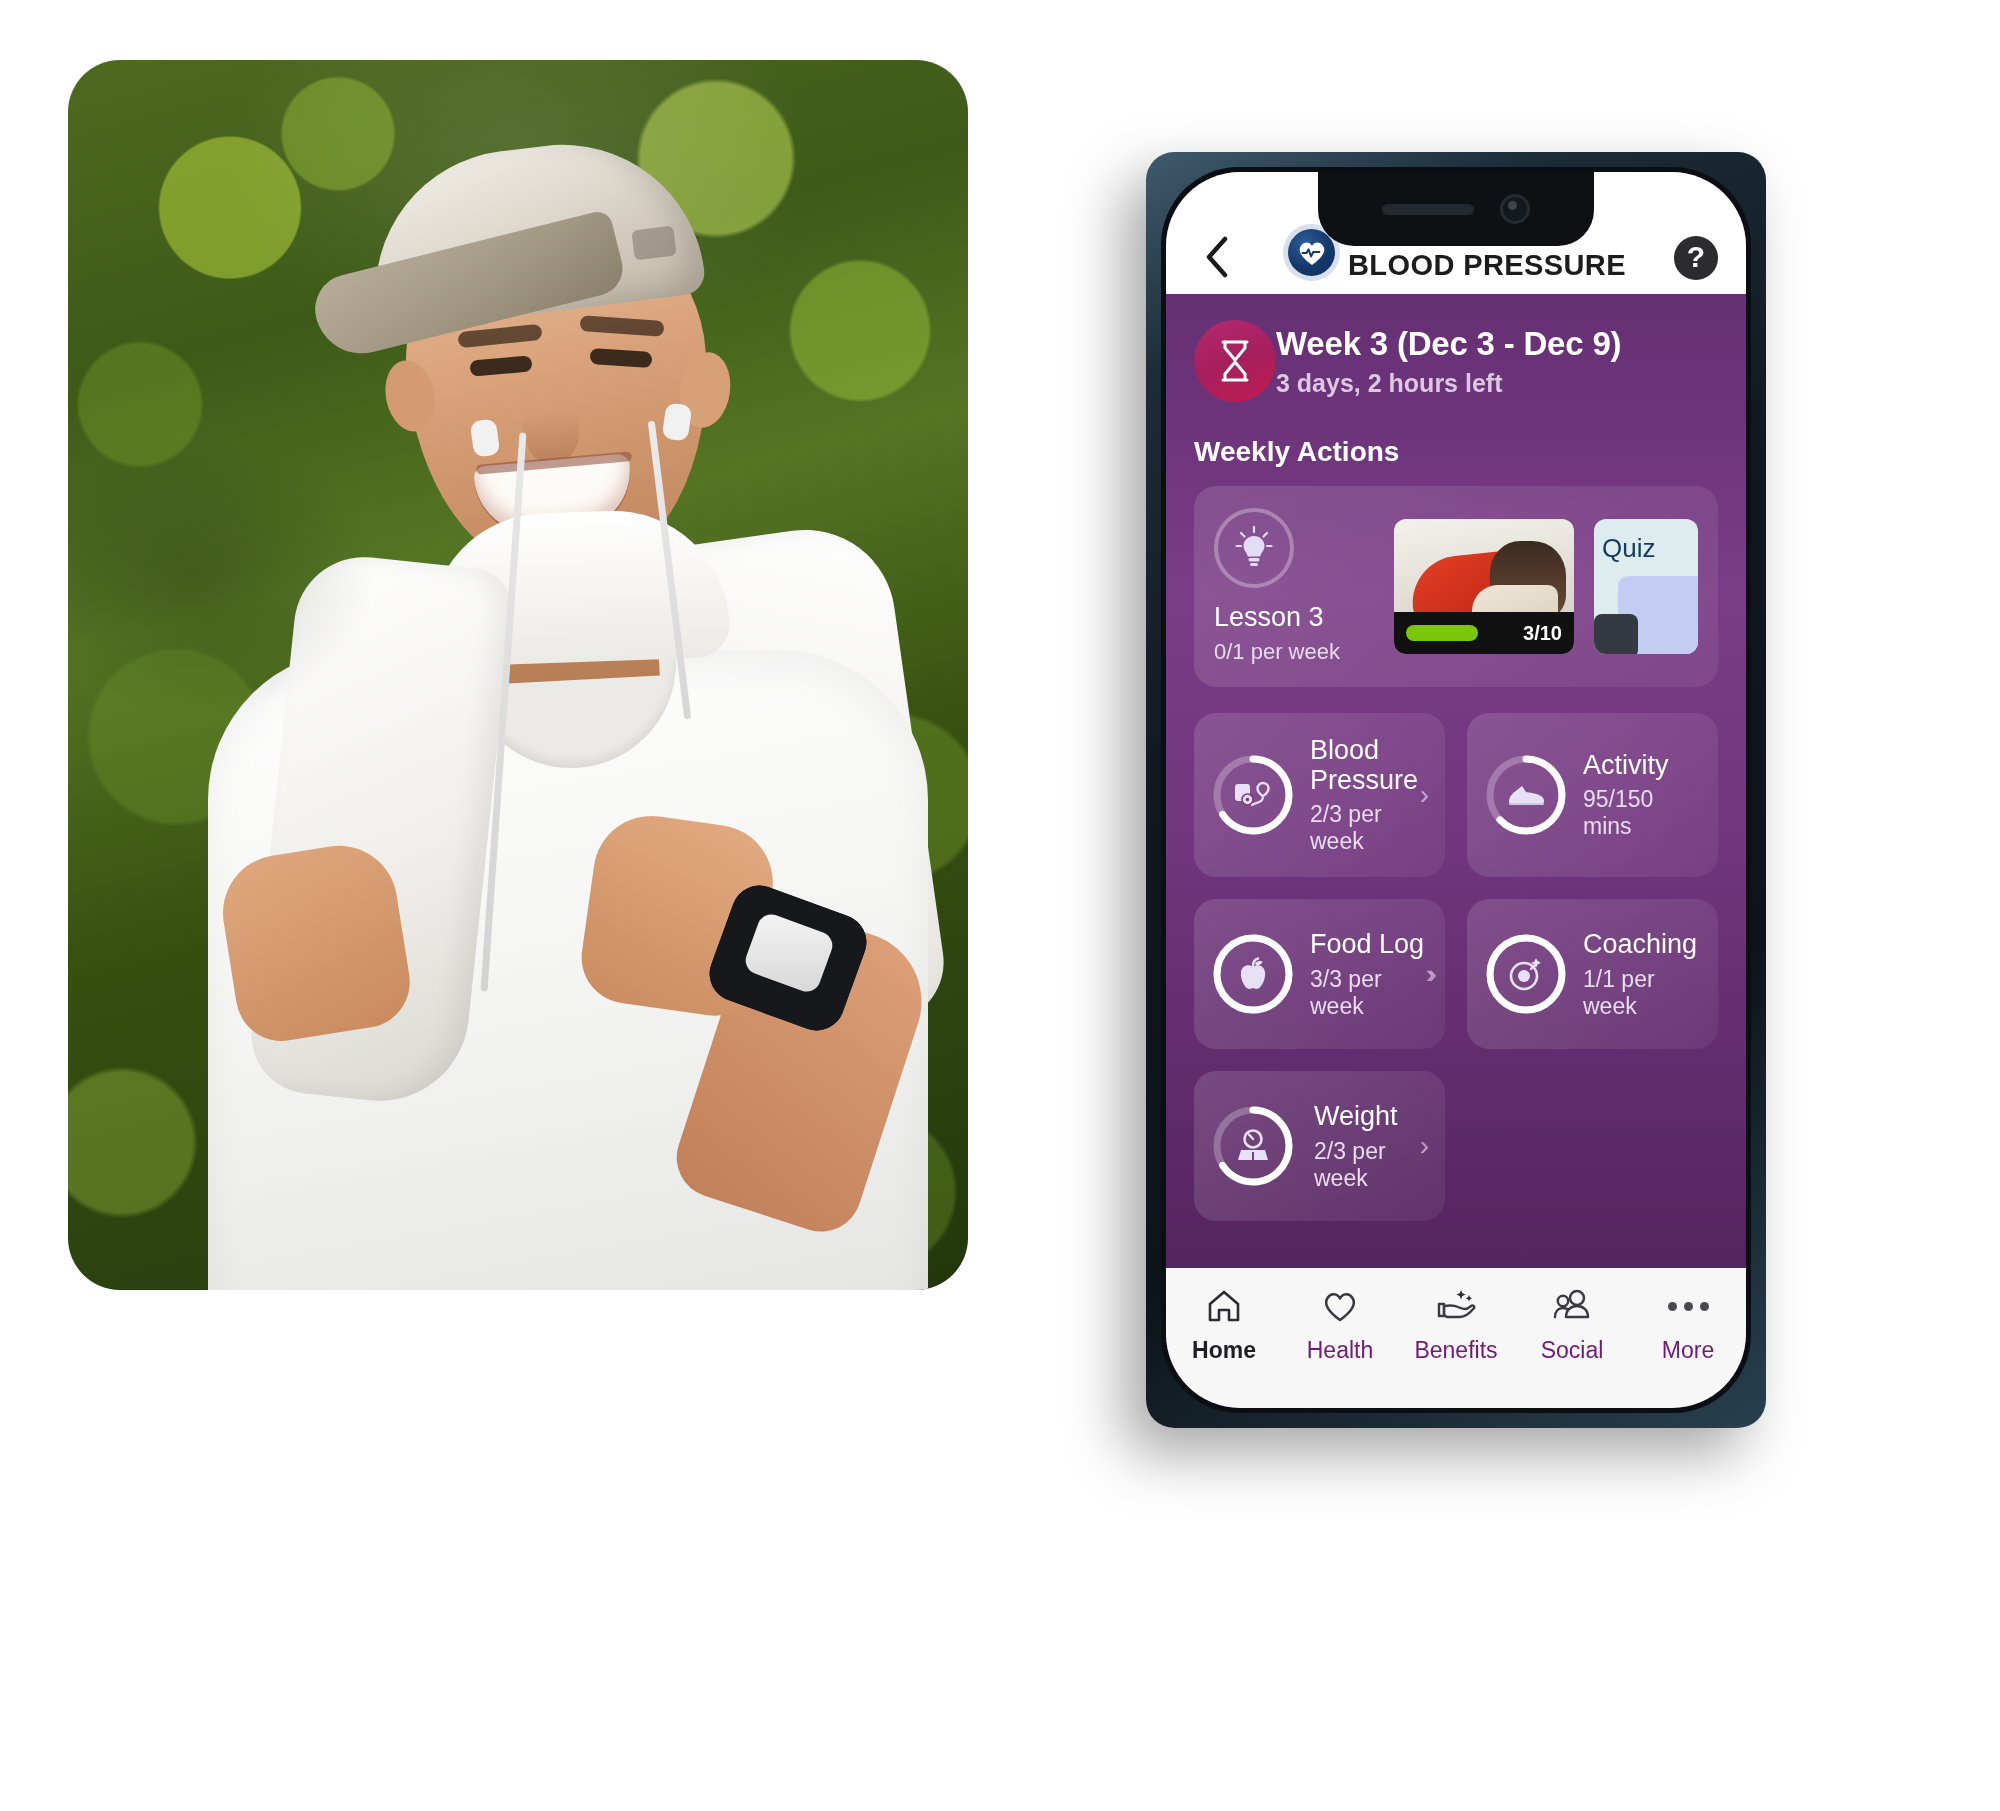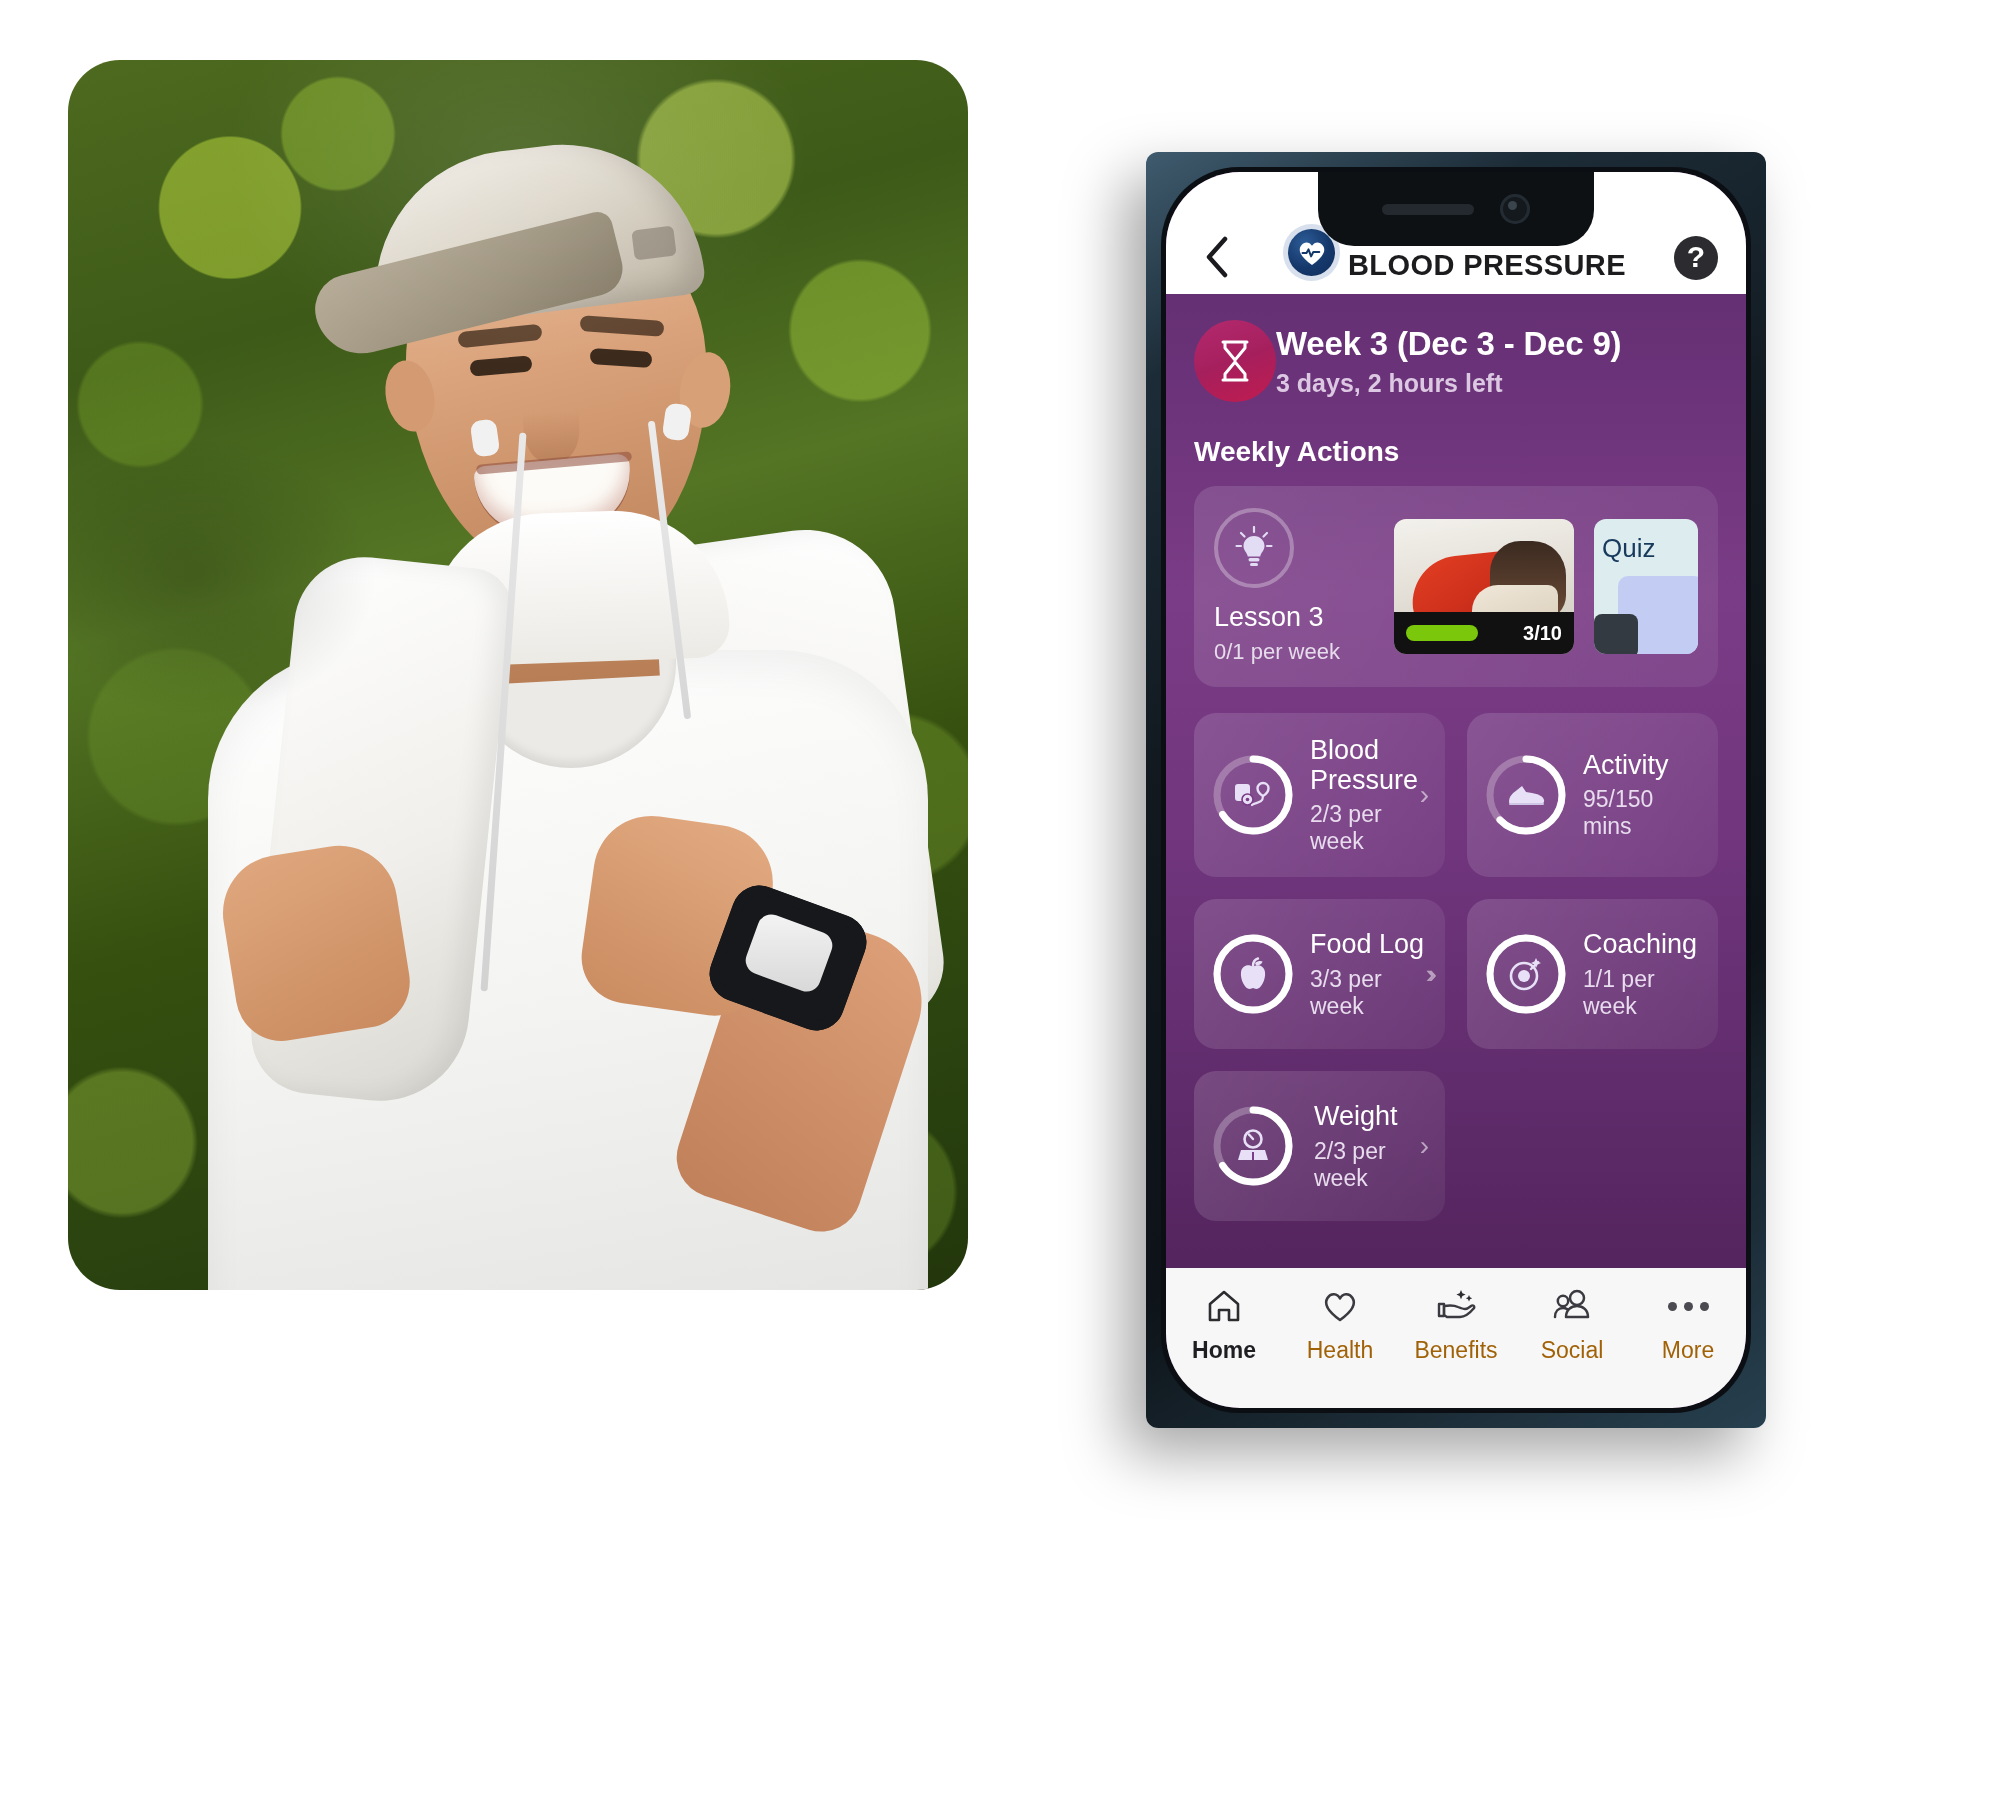--- a/index.html
+++ b/index.html
@@ -160,21 +160,21 @@
   }
   .bud-l { left:404px; top:360px; width:26px; height:36px; background:#f1f1f1;
     border-radius:10px; transform:rotate(-8deg); }
   .bud-r { left:596px; top:344px; width:26px; height:36px; background:#f1f1f1;
     border-radius:10px; transform:rotate(8deg); }
 
   
   .phone {
     position:absolute; left:1146px; top:152px;
     width:620px; height:1276px;
-    border-radius: 12px;
+    border-radius: 28px;
     background: linear-gradient(150deg,#3f5b6e 0%, #1c2c37 14%, #11181e 40%, #0d1318 70%, #27404f 100%);
     padding: 15px;
     box-shadow: -22px 26px 60px rgba(0,0,0,.35);
   }
   .phone-inner {
     position:relative; width:100%; height:100%;
     border-radius: 78px; background:#0b0f13; padding:5px; overflow:hidden;
   }
   .screen {
     position:relative; width:100%; height:100%;
@@ -303,21 +303,21 @@
     color:rgba(255,255,255,.55); font-size:28px; line-height:1; }
   .chev2 { position:absolute; right:14px; top:50%; transform:translateY(-50%);
     color:rgba(255,255,255,.5); font-size:26px; line-height:1; letter-spacing:-6px; }
 
   
   .tabbar {
     flex:0 0 140px; background:#f7f7f7; display:flex; align-items:flex-start;
     padding-top:18px; position:relative; z-index:6;justify-content:flex-end;
   }
   .tab { flex:1; display:flex; flex-direction:column; align-items:center; gap:11px; cursor:pointer; }
-  .tab-label { font-size:23px; color:#a16207; }
+  .tab-label { font-size:23px; color:#701a75; }
   .tab.active .tab-label { color:#1f1f23; font-weight:bold; }
   .dots { display:flex; gap:7px; height:40px; align-items:center; }
   .dots i { width:9px; height:9px; border-radius:50%; background:#4a4a50; display:block; }
 </style>
 </head>
 <body>
 
 <div class="stage">
 
   <div class="hero-photo">

